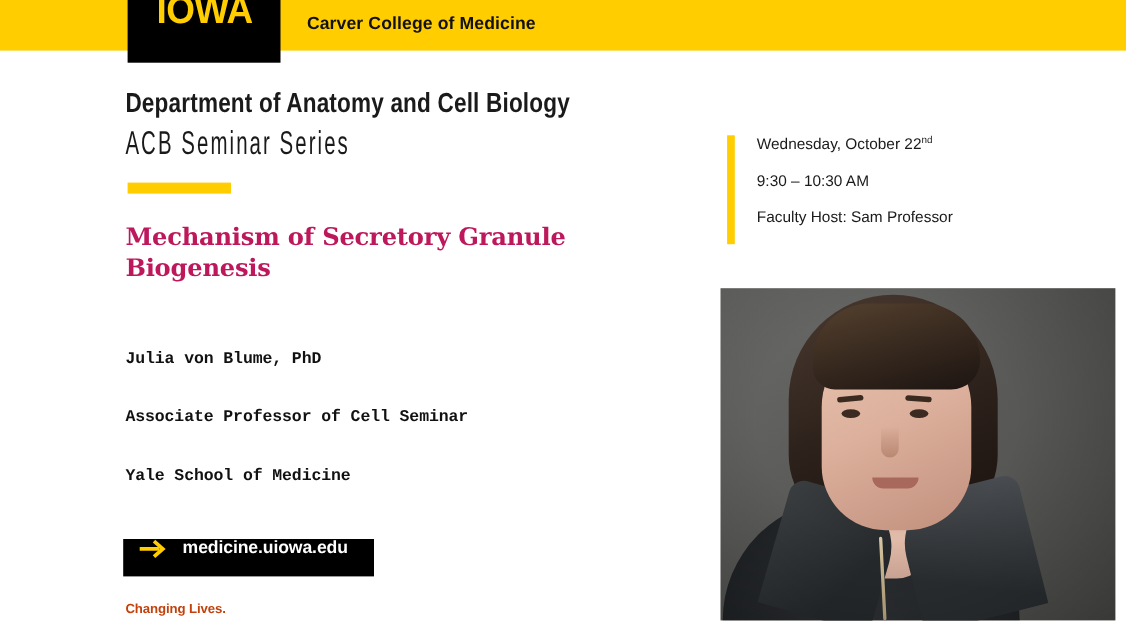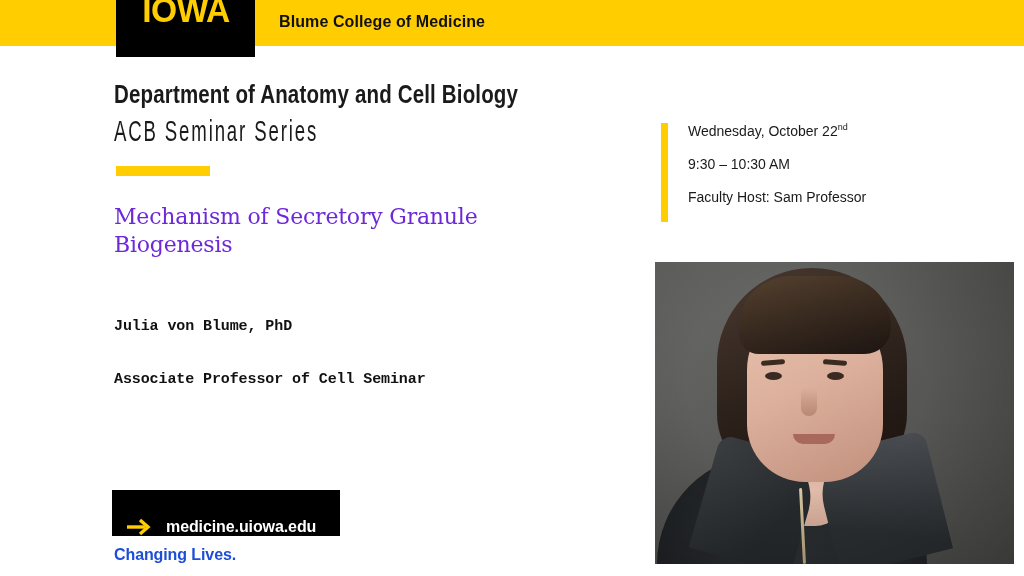--- a/index.html
+++ b/index.html
@@ -89,23 +89,23 @@
   }
 
   
   .talk-title {
     position: absolute;
     left: 114px;
     top: 203px;
     width: 430px;
     font-family: "DejaVu Serif", serif;
     font-size: 22px;
-    font-weight: normal;
+    font-weight: bold;
     line-height: 1.27;
-    color: #6d28d9;
+    color: #be185d;
     letter-spacing: -0.2px;
   }
 
   
   .speaker-block {
     position: absolute;
     left: 114px;
     top: 318px;
     width: 470px;
   }
@@ -118,45 +118,45 @@
     letter-spacing: -0.1px;
   }
   .speaker-line:last-child { margin-bottom: 0; }
 
   
   .cta-button {
     position: absolute;
     left: 112px;
     top: 490px;
     width: 228px;
-    height: 46px;
+    height: 34px;
     background: #000000;
     display: flex;
-    align-items: flex-end;
+    align-items: flex-start;
     cursor: pointer;
   }
   .cta-arrow {
     margin-left: 14px;
     margin-right: 14px;
     display: flex;
     align-items: center;
   }
   .cta-label {
     color: #ffffff;
     font-size: 16px;
     font-weight: bold;
     letter-spacing: -0.1px;
   }
   .tagline {
     position: absolute;
     left: 114px;
     top: 546px;
-    font-size: 16px;
-    font-weight: bold;
-    color: #1d4ed8;
+    font-size: 12px;
+    font-weight: bold;
+    color: #c2410c;
     letter-spacing: -0.1px;
     text-align: center;
   }
 
   
   .event-details {
     position: absolute;
     left: 661px;
     top: 123px;
   }
@@ -325,31 +325,32 @@
 </style>
 </head>
 <body>
 
 <div class="header-bar"></div>
 
 <div class="logo-box">
   <span class="logo-text">IOWA</span>
 </div>
 
-<div class="header-title">Blume College of Medicine</div>
+<div class="header-title">Carver College of Medicine</div>
 
 <div class="dept-title">Department of Anatomy and Cell Biology</div>
 <div class="series-title">ACB Seminar Series</div>
 <div class="yellow-rule"></div>
 
 <div class="talk-title">Mechanism of Secretory Granule Biogenesis</div>
 
 <div class="speaker-block">
   <div class="speaker-line">Julia von Blume, PhD</div>
   <div class="speaker-line">Associate Professor of Cell Seminar</div>
+  <div class="speaker-line">Yale School of Medicine</div>
 </div>
 
 <div class="cta-button">
   <span class="cta-arrow">
     <svg width="26" height="18" viewBox="0 0 26 18" aria-hidden="true">
       <path d="M1 9 H19" stroke="#FFCD00" stroke-width="3.4" stroke-linecap="butt" fill="none"></path>
       <path d="M14 2 L22 9 L14 16" stroke="#FFCD00" stroke-width="3.4" fill="none" stroke-linecap="butt" stroke-linejoin="miter"></path>
     </svg>
   </span>
   <span class="cta-label">medicine.uiowa.edu</span>

